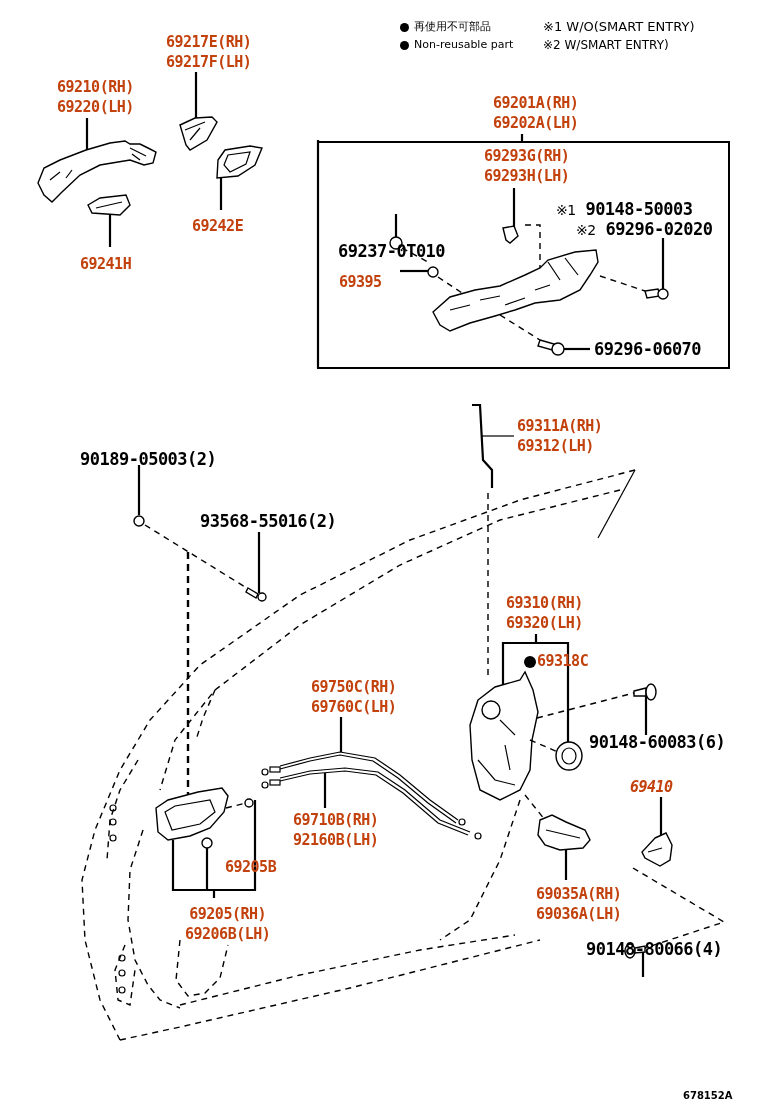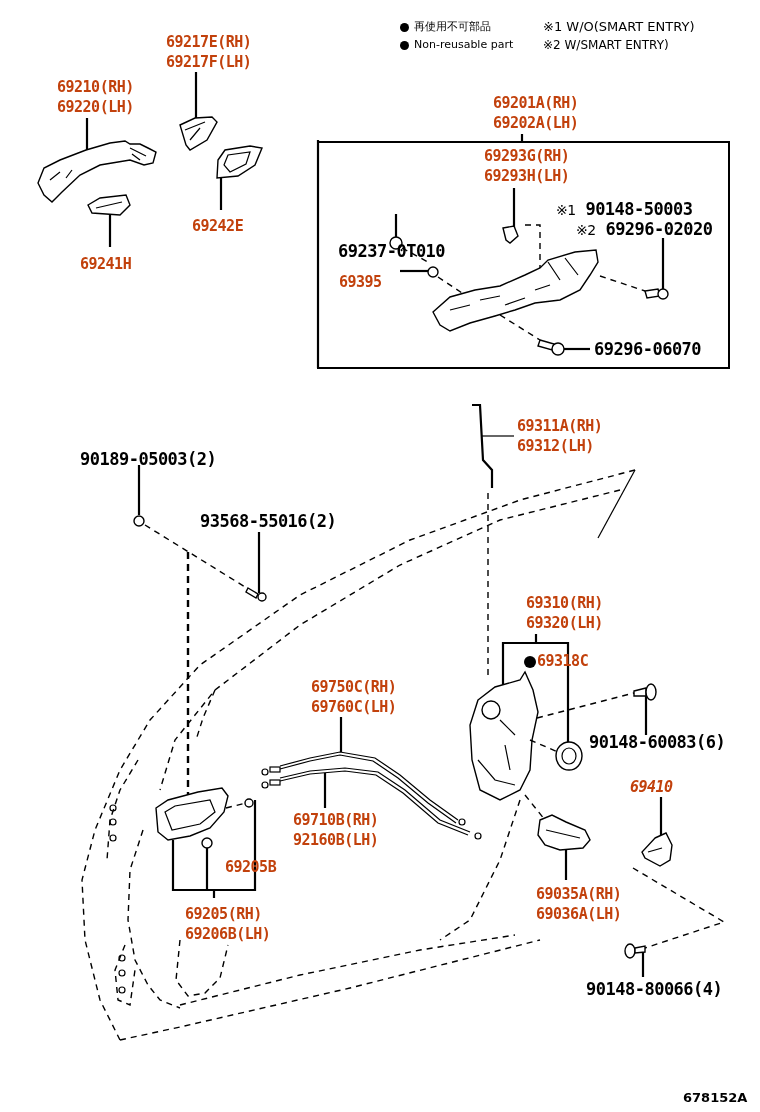--- a/index.html
+++ b/index.html
@@ -191,26 +191,26 @@
 <div class="lbl-sm" style="left:338px; top:194px;margin-top:48px;">69237-0T010</div>
 <div class="lbl" style="left:339px; top:272px;">69395</div>
 <div class="lbl-sm" style="left:556px; top:200px;"><span class="note">※1</span> <span>90148-50003</span></div>
 <div class="lbl-sm" style="left:576px; top:220px;"><span class="note">※2</span> <span>69296-02020</span></div>
 <div class="lbl-sm" style="left:594px; top:340px;">69296-06070</div>
 
 <div class="lbl-sm" style="left:80px; top:450px;">90189-05003(2)</div>
 <div class="lbl-sm" style="left:200px; top:512px;">93568-55016(2)</div>
 
 <div class="lbl" style="left:517px; top:416px;"><div>69311A(RH)</div><div>69312(LH)</div></div>
-<div class="lbl" style="left:506px; top:593px;margin-left:20px;"><div>69310(RH)</div><div>69320(LH)</div></div>
+<div class="lbl" style="left:506px; top:593px;"><div>69310(RH)</div><div>69320(LH)</div></div>
 <div class="lbl" style="left:524px; top:651px;"><span class="dot" style="width:12px;height:12px;margin-right:1px;"></span><span>69318C</span></div>
 <div class="lbl-sm" style="left:589px; top:733px;">90148-60083(6)</div>
 
 <div class="lbl" style="left:311px; top:677px;"><div>69750C(RH)</div><div>69760C(LH)</div></div>
 <div class="lbl" style="left:293px; top:810px;"><div>69710B(RH)</div><div>92160B(LH)</div></div>
 <div class="lbl" style="left:225px; top:857px;">69205B</div>
-<div class="lbl" style="left:185px; top:904px;"><div>69205(RH)</div><div>69206B(LH)</div></div>
+<div class="lbl" style="left:185px; top:904px;text-align:center;"><div>69205(RH)</div><div>69206B(LH)</div></div>
 
 <div class="lbl" style="left:630px; top:777px;font-style:italic;">69410</div>
 <div class="lbl" style="left:536px; top:884px;"><div>69035A(RH)</div><div>69036A(LH)</div></div>
-<div class="lbl-sm" style="left:586px; top:980px;">90148-80066(4)</div>
-
-<div class="ref" style="left:683px; top:1090px; font-size:13px;">678152A</div>
+<div class="lbl-sm" style="left:586px; top:940px;">90148-80066(4)</div>
+
+<div class="ref" style="left:683px; top:1090px; font-size:10px;">678152A</div>
 
 </body></html>

